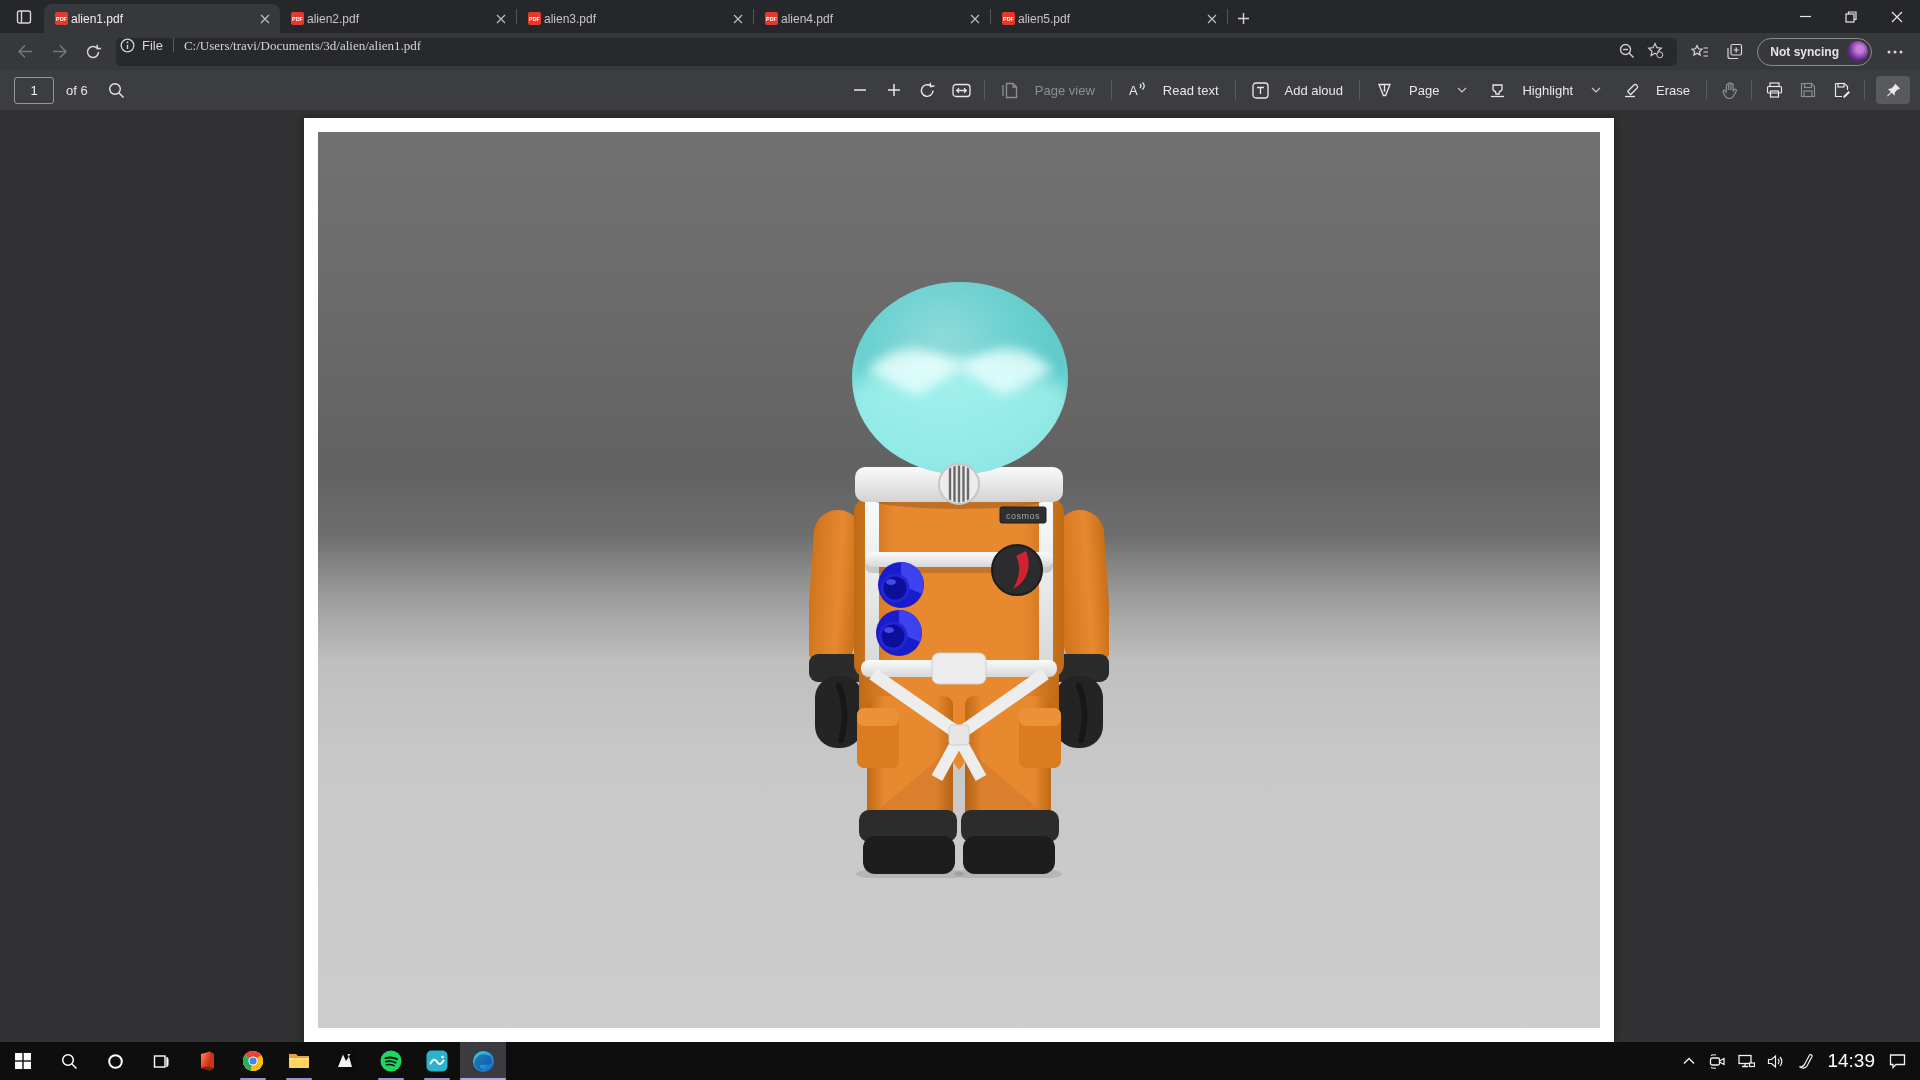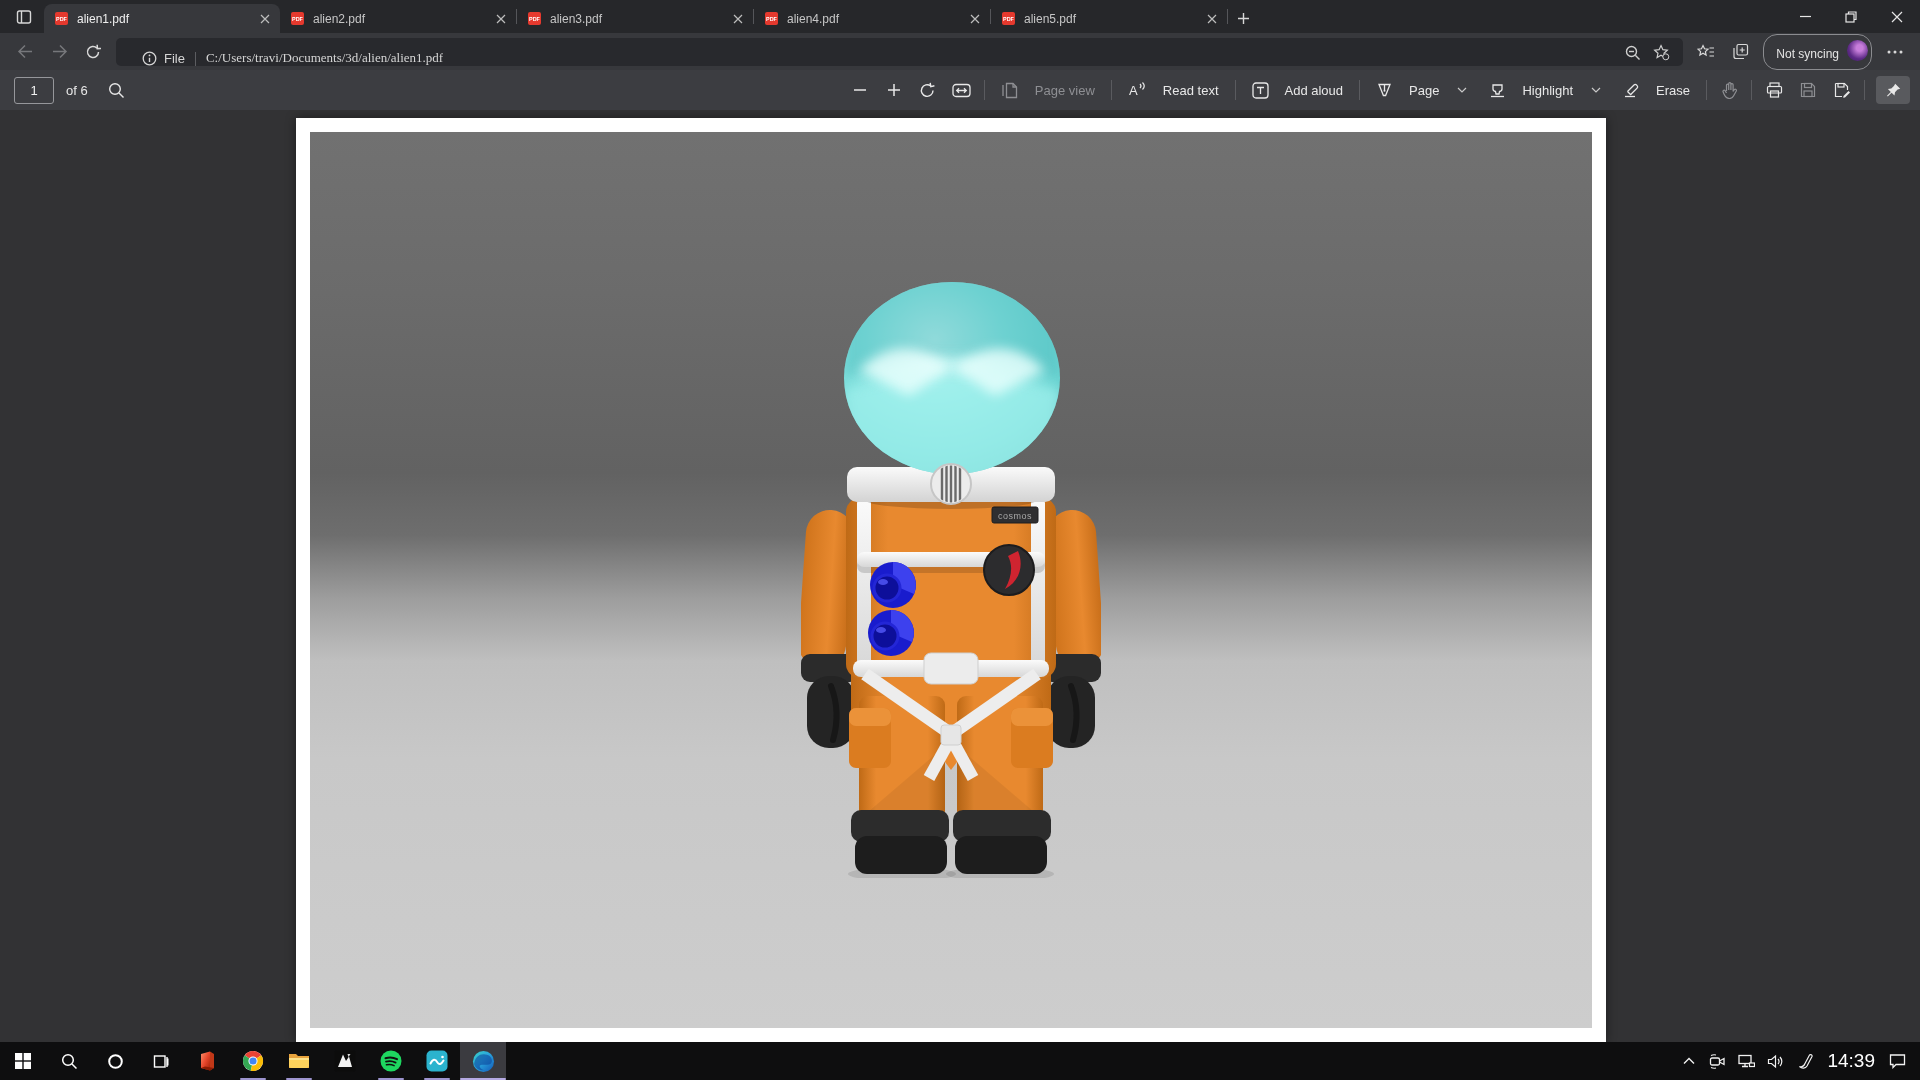--- a/index.html
+++ b/index.html
@@ -4,62 +4,62 @@
 <style>
   html,body{margin:0;padding:0;background:#000;}
   .screen{width:1920px;height:1080px;position:relative;overflow:hidden;
     font-family:"Liberation Sans",sans-serif;-webkit-font-smoothing:antialiased;
     display:flex;flex-direction:column;background:#323234;}
   svg{display:block}
 
   
   .tabbar{height:33px;background:#26272a;display:flex;align-items:flex-end;flex:0 0 auto;}
   .tab-actions{width:32px;height:29px;margin:0 4px 2px 8px;display:grid;place-items:center;color:#d8d8d8;border-radius:6px;}
-  .tab{width:236px;height:29px;display:flex;align-items:center;gap:8px;padding:0 6px 0 10px;
+  .tab{width:236px;height:29px;display:flex;align-items:center;gap:2px;padding:0 6px 0 10px;
        border-radius:8px 8px 0 0;color:#c6c6c6;font-size:12px;box-sizing:border-box;}
   .tab.active{background:#37383c;color:#efefef;}
   .tab .title{flex:1;white-space:nowrap;overflow:hidden;text-overflow:ellipsis;}
   .tab-close{width:18px;height:18px;display:grid;place-items:center;border-radius:4px;color:#bdbdbd;}
   .tab-sep{width:1px;height:15px;background:#55565a;align-self:center;}
   .newtab{width:30px;height:29px;display:grid;place-items:center;color:#d8d8d8;}
   .win-controls{margin-left:auto;display:flex;align-self:stretch;}
   .win-btn{width:46px;height:33px;display:grid;place-items:center;color:#e6e6e6;}
 
   
   .navbar{height:37px;background:#37383c;display:flex;align-items:center;padding:0 8px;flex:0 0 auto;}
   .nav-btn{width:34px;height:32px;display:grid;place-items:center;color:#d9d9d9;border-radius:6px;}
   .nav-btn.dim{color:#76777b;}
-  .addr{flex:1;height:28px;background:#28292d;border-radius:5px;display:flex;align-items:flex-end;
-        padding:0 8px 0 26px;margin:0 6px;color:#d5d5d5;font-size:13px;min-width:0;}
+  .addr{flex:1;height:28px;background:#28292d;border-radius:5px;display:flex;align-items:flex-start;
+        padding:0 8px 0 4px;margin:0 6px;color:#d5d5d5;font-size:13px;min-width:0;}
   .addr .lbl{margin:0 0 0 7px;}
   .addr .divider{width:1px;height:14px;background:#5c5d61;margin:0 10px;}
   .addr .url{white-space:nowrap;overflow:hidden;font-family:Liberation Serif, serif;}
   .addr .spacer{flex:1;}
   .addr-ic{width:28px;height:26px;display:grid;place-items:center;color:#cfcfcf;border-radius:4px;}
-  .profile{height:26px;border:1px solid #8b8c90;border-radius:14px;display:flex;align-items:flex-end;gap:8px;
-           padding:0 3px 8px 12px;color:#e4e4e4;font-size:12px;margin:0 6px;}
+  .profile{height:26px;border:1px solid #8b8c90;border-radius:14px;display:flex;align-items:center;gap:8px;
+           padding:0 3px 0 12px;color:#e4e4e4;font-size:12px;margin:0 6px;font-weight:bold;}
   .avatar{width:21px;height:21px;border-radius:50%;
           background:radial-gradient(circle at 60% 38%,#c77ddb 0 18%,#5d2a86 60%,#3c1760 100%);}
 
   
   .pdfbar{height:40px;background:#3c3d41;display:flex;align-items:center;padding:0 10px 0 14px;
           color:#e8e8e8;font-size:13px;flex:0 0 auto;}
   .pagebox{width:38px;height:25px;border:1px solid #96979b;border-radius:3px;display:grid;place-items:center;color:#f0f0f0;}
   .oflbl{margin:0 12px 0 12px;}
   .tool{display:flex;align-items:center;gap:16px;padding:0 11px;height:28px;border-radius:4px;white-space:nowrap;}
   .tool.dim,.icon-btn.dim{color:#8e8f93;}
   .pdf-tools{margin-left:auto;display:flex;align-items:center;}
   .psep{width:1px;height:20px;background:#5a5b5f;margin:0 5px;}
   .icon-btn{width:34px;height:28px;display:grid;place-items:center;border-radius:4px;color:#e8e8e8;}
   .icon-btn.pin{background:#595a5e;margin-left:6px;}
   .chev{color:#c9c9c9;margin-left:2px;}
 
   
   .content{position:relative;flex:1;background:#323234;overflow:hidden;}
-  .page{position:absolute;left:296px;top:8px;width:1310px;height:924px;background:#fff;
+  .page{position:absolute;left:304px;top:8px;width:1310px;height:924px;background:#fff;
         box-shadow:0 0 10px rgba(0,0,0,.45);padding:14px;box-sizing:border-box;}
   .scene{width:100%;height:100%;position:relative;overflow:hidden;
     background:linear-gradient(180deg,#717171 0%,#6b6b6b 18%,#626262 38%,#6e6e6e 45%,
                #9d9d9d 52%,#bfbfbf 59%,#c8c8c8 70%,#cdcdcd 100%);}
   .astro{position:absolute;left:50%;top:146px;transform:translateX(-50%);}
 
   
   .taskbar{height:38px;background:#0e0e0f;display:flex;align-items:stretch;flex:0 0 auto;}
   .tb-btn{width:46px;display:grid;place-items:center;position:relative;color:#ececec;}
   .tb-btn.active{background:#3b3b40;}

